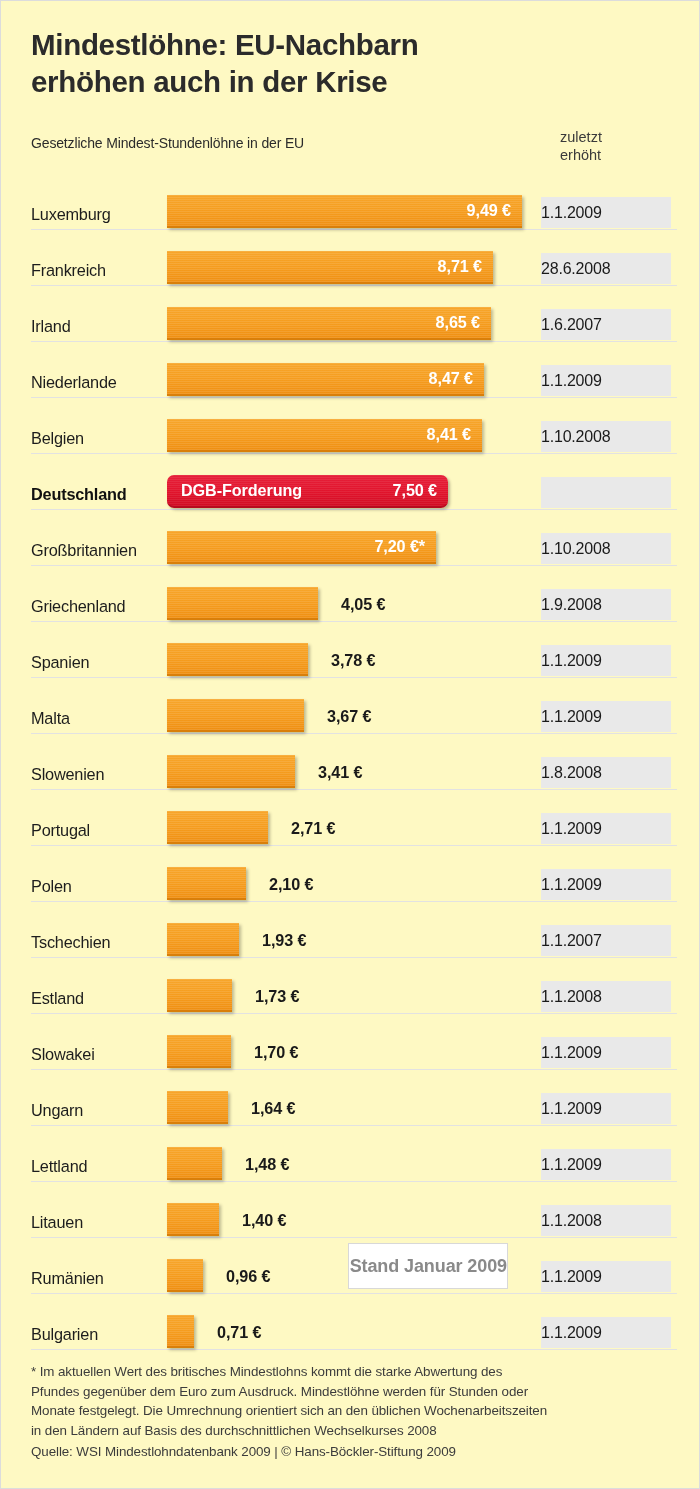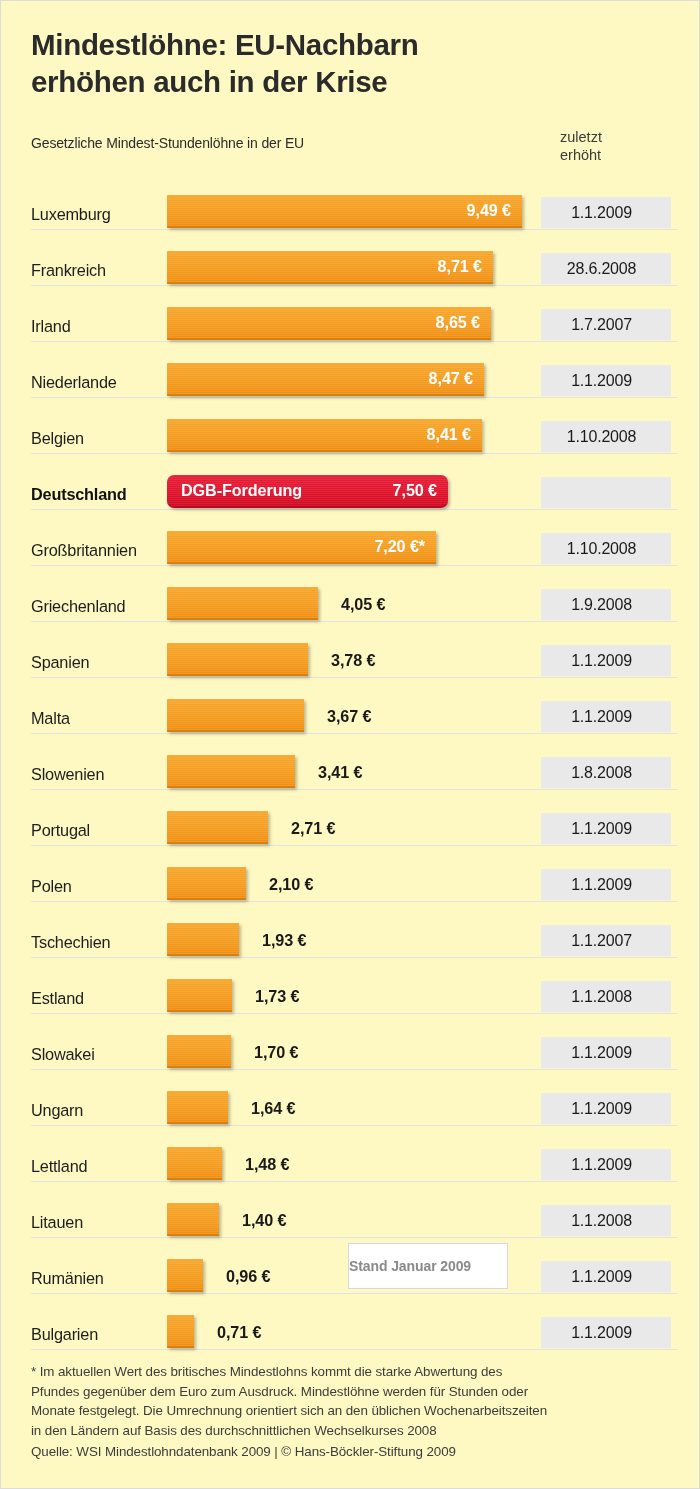--- a/index.html
+++ b/index.html
@@ -169,21 +169,21 @@
     height: 31px;
     background: #e9e9e9;
   }
   .datecell span {
     position: absolute;
     left: 0;
     right: 9px;
     top: 0;
     height: 31px;
     line-height: 31px;
-    text-align: center;
+    text-align: left;
     font-size: 16px;
     color: #1a1a1a;
     letter-spacing: -0.2px;
   }
 
   
   .standbox {
     position: absolute;
     left: 347px;
     top: 1242px;
@@ -191,22 +191,22 @@
     height: 44px;
     background: #ffffff;
     border: 1px solid #d8d8d8;
     z-index: 5;
   }
   .standbox span {
     display: block;
     width: 100%;
     height: 44px;
     line-height: 44px;
-    text-align: left;
-    font-size: 14px;
+    text-align: right;
+    font-size: 18px;
     font-weight: bold;
     color: #8a8a8a;
     letter-spacing: -0.1px;
   }
 
   
   .footnote {
     position: absolute;
     left: 30px;
     top: 1361px;
@@ -263,21 +263,21 @@
         </div>
         <div class="row">
           <div class="sep"></div>
           <div class="label">Irland</div>
           <div class="barwrap" style="width: 324px;">
             <div class="bar" style="width: 324px;">
               <span class="invalue">8,65 €</span>
             </div>
           </div>
           <div class="datecell">
-            <span>1.7.2007</span>
+            <span>1.6.2007</span>
           </div>
         </div>
         <div class="row">
           <div class="sep"></div>
           <div class="label">Niederlande</div>
           <div class="barwrap" style="width: 317px; text-align: center;">
             <div class="bar" style="width: 317px;">
               <span class="invalue">8,47 €</span>
             </div>
           </div>

